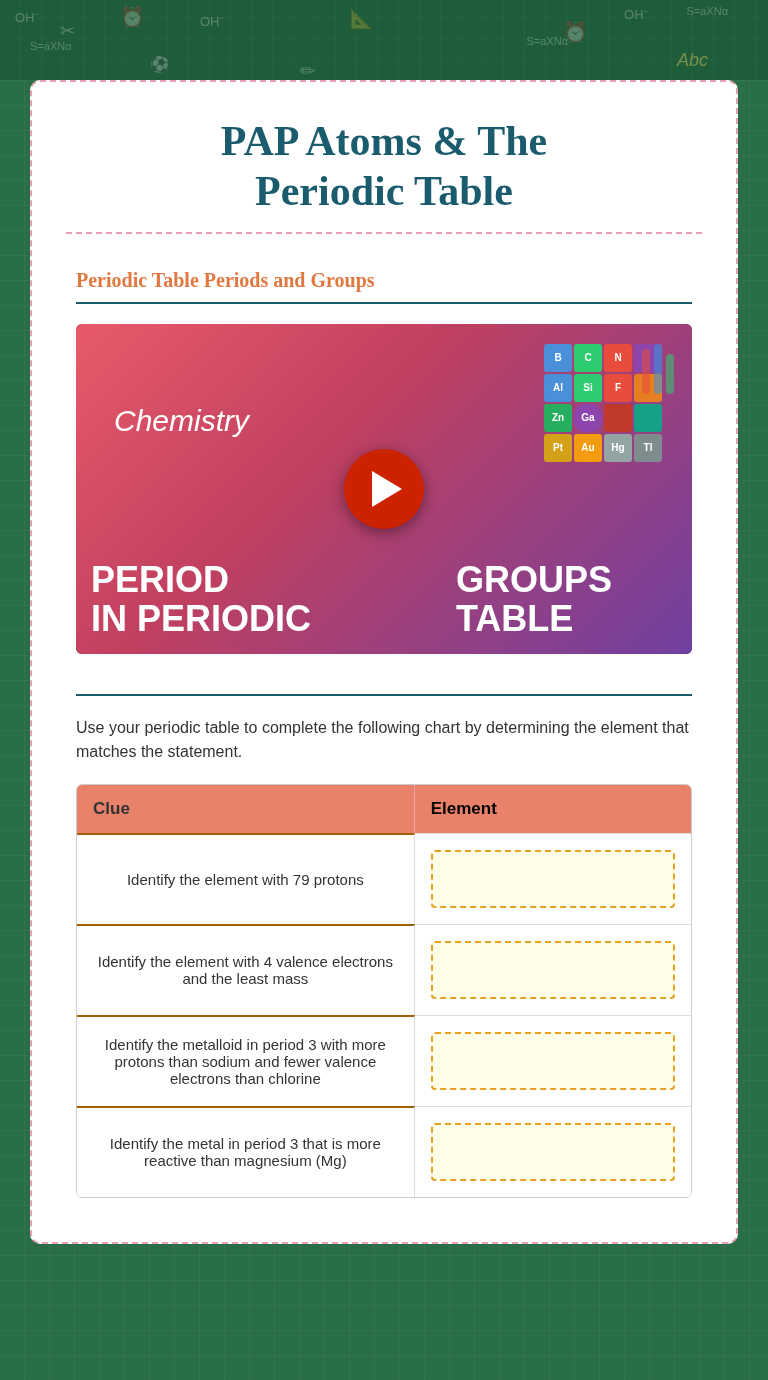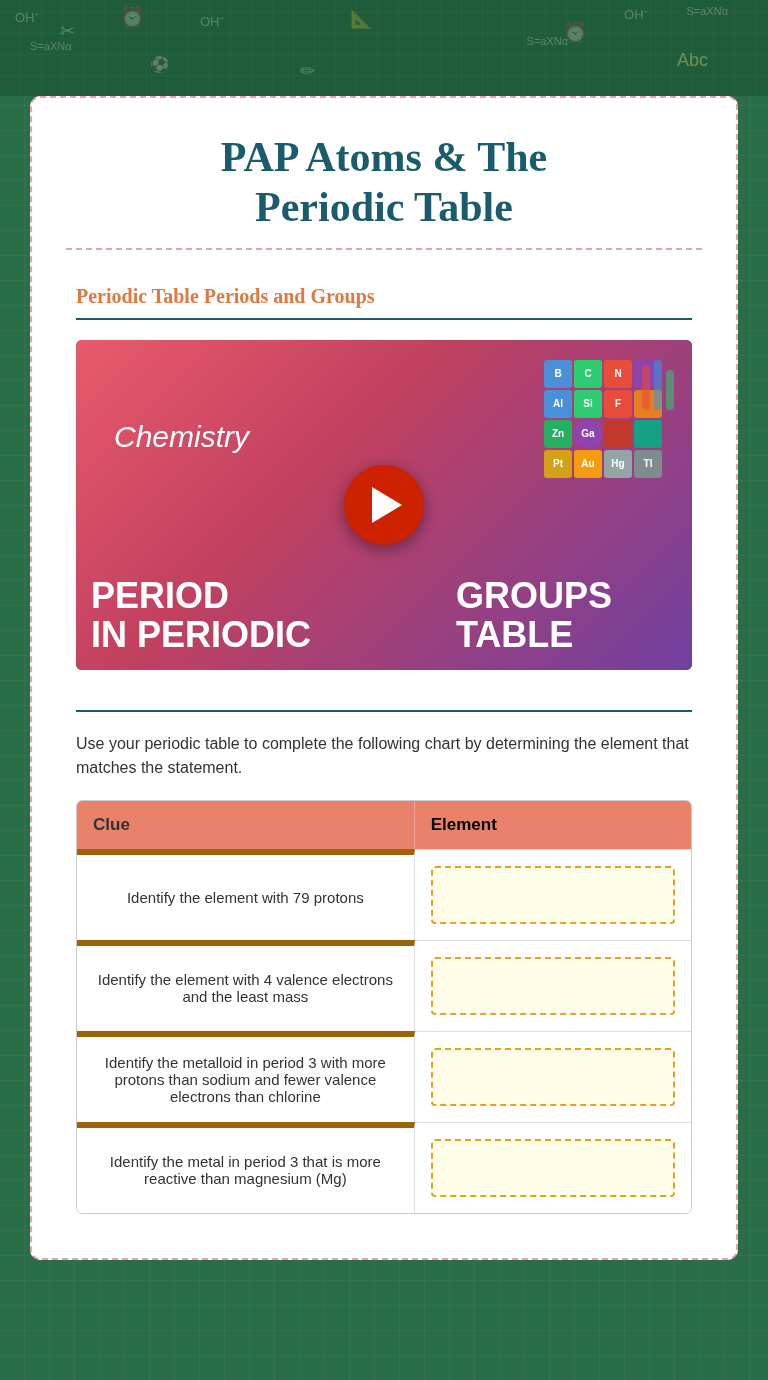--- a/index.html
+++ b/index.html
@@ -8,21 +8,21 @@
       width: 768px;
       min-height: 1380px;
       font-family: Georgia, 'Times New Roman', serif;
       background-color: #2d6e4e;
       overflow-x: hidden;
     }
 
     
     .header-banner {
       width: 100%;
-      height: 96px;
+      height: 80px;
       background-color: #1e5c3a;
       position: relative;
       display: flex;
       align-items: center;
       justify-content: center;
       overflow: hidden;
     }
 
     .header-banner::before {
       content: '';
@@ -203,21 +203,21 @@
     .td-element-header {
       background: #e8826a;
       color: #000000;
       width: 45%;
     }
 
     
     .table-row td {
       padding: 16px;
       vertical-align: middle;
-      border-top: 6px solid #a16207;
+      border-top: 2px solid #a16207;
     }
 
     .td-clue {
       font-size: 15px;
       color: #333;
       font-family: Arial, sans-serif;
       text-align: center;
       border-right: 1px solid #ddd;
       background: white;
     }
@@ -256,21 +256,21 @@
 
     <span class="chalk-deco" style="top:8px;left:15px;">OH⁻</span>
     <span class="chalk-deco" style="top:20px;left:60px;font-size:18px;">✂</span>
     <span class="chalk-deco" style="top:5px;left:120px;font-size:20px;">⏰</span>
     <span class="chalk-deco" style="top:12px;left:200px;">OH⁻</span>
     <span class="chalk-deco" style="top:40px;left:30px;font-size:11px;">S=aXNα</span>
     <span class="chalk-deco" style="top:55px;left:150px;font-size:16px;">⚽</span>
     <span class="chalk-deco" style="top:5px;right:120px;">OH⁻</span>
     <span class="chalk-deco" style="top:5px;right:40px;font-size:11px;">S=aXNα</span>
     <span class="chalk-deco" style="top:20px;right:180px;font-size:20px;">⏰</span>
-    <span class="chalk-deco" style="top:50px;right:60px;font-size:18px;color:rgba(255,220,100,0.4);">Abc</span>
+    <span class="chalk-deco" style="top:50px;right:60px;font-size:18px;color:rgba(255,220,100,0.4);font-style:italic;">Abc</span>
     <span class="chalk-deco" style="top:35px;right:200px;font-size:11px;">S=aXNα</span>
     <span class="chalk-deco" style="top:60px;left:300px;font-size:18px;">✏</span>
     <span class="chalk-deco" style="top:8px;left:350px;font-size:18px;">📐</span>
   </div>
 
   <div class="card-wrapper">
 
     <h1 class="page-title" style="white-space: pre-line;">PAP Atoms &amp; The
 Periodic Table</h1>
 

